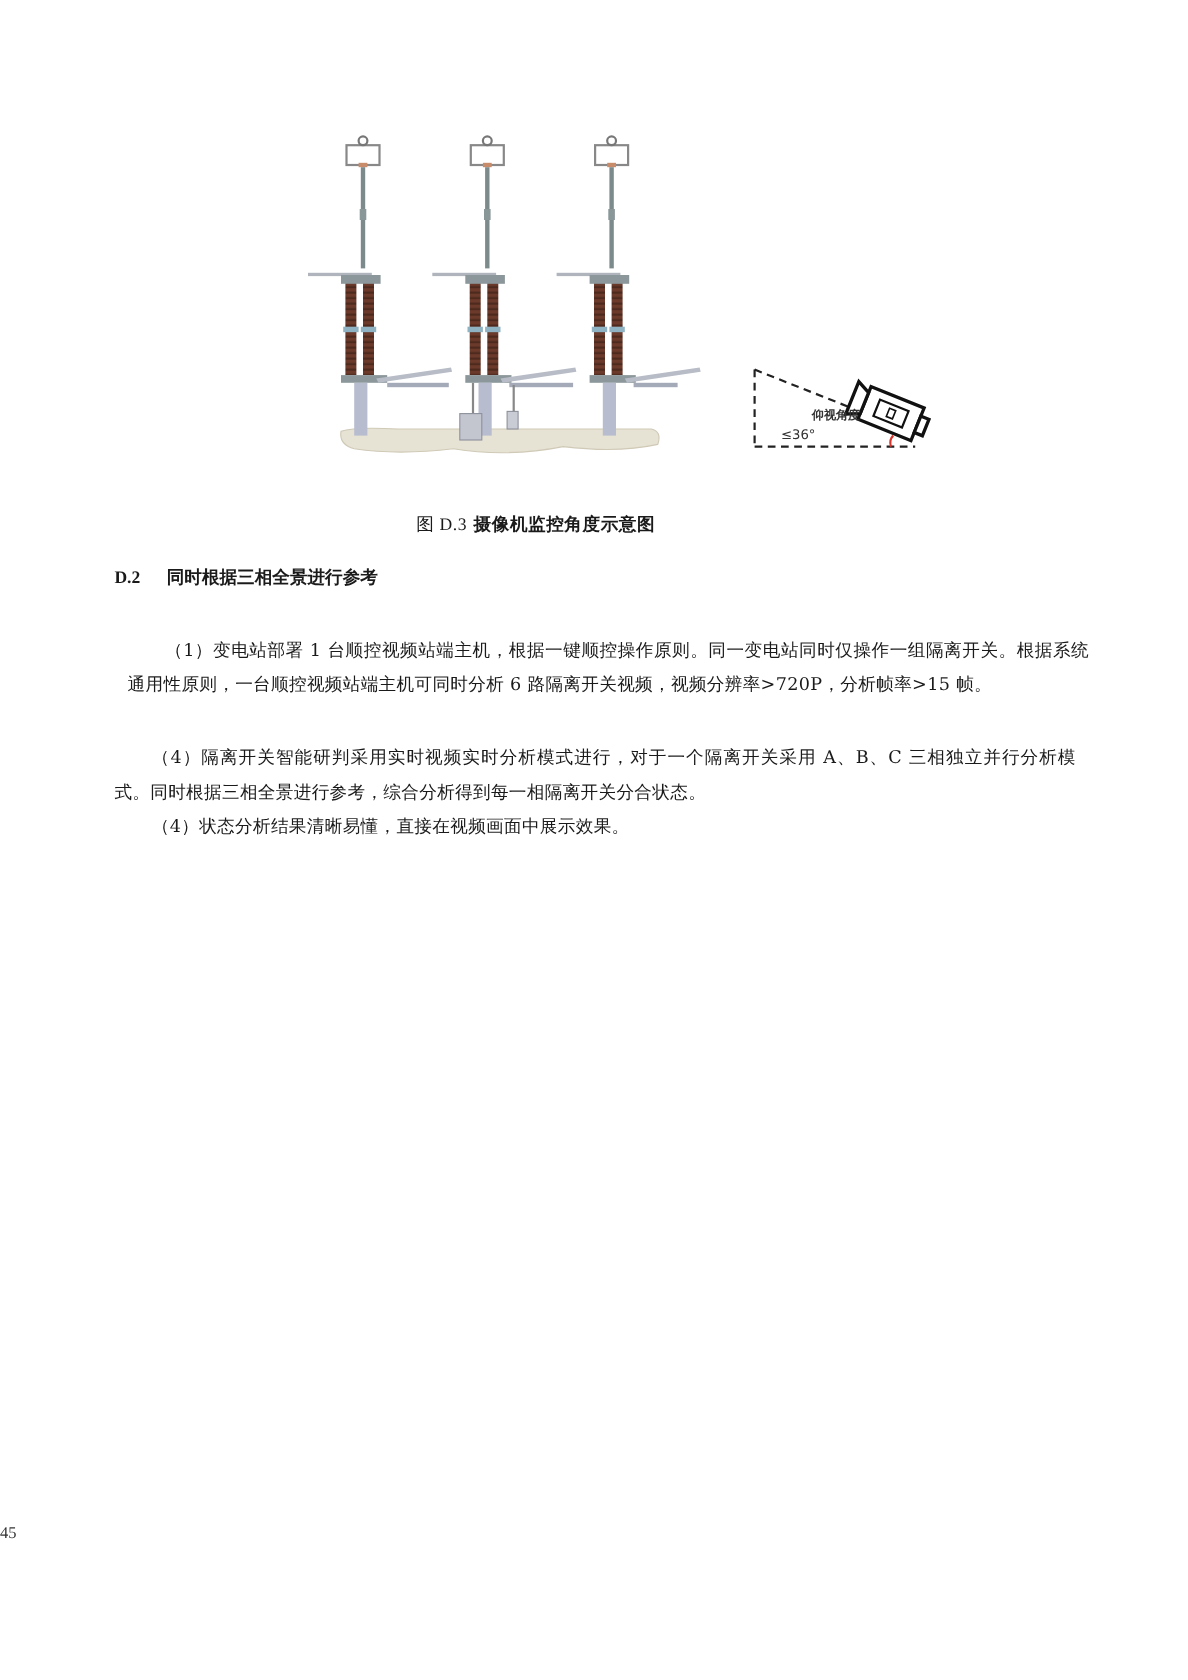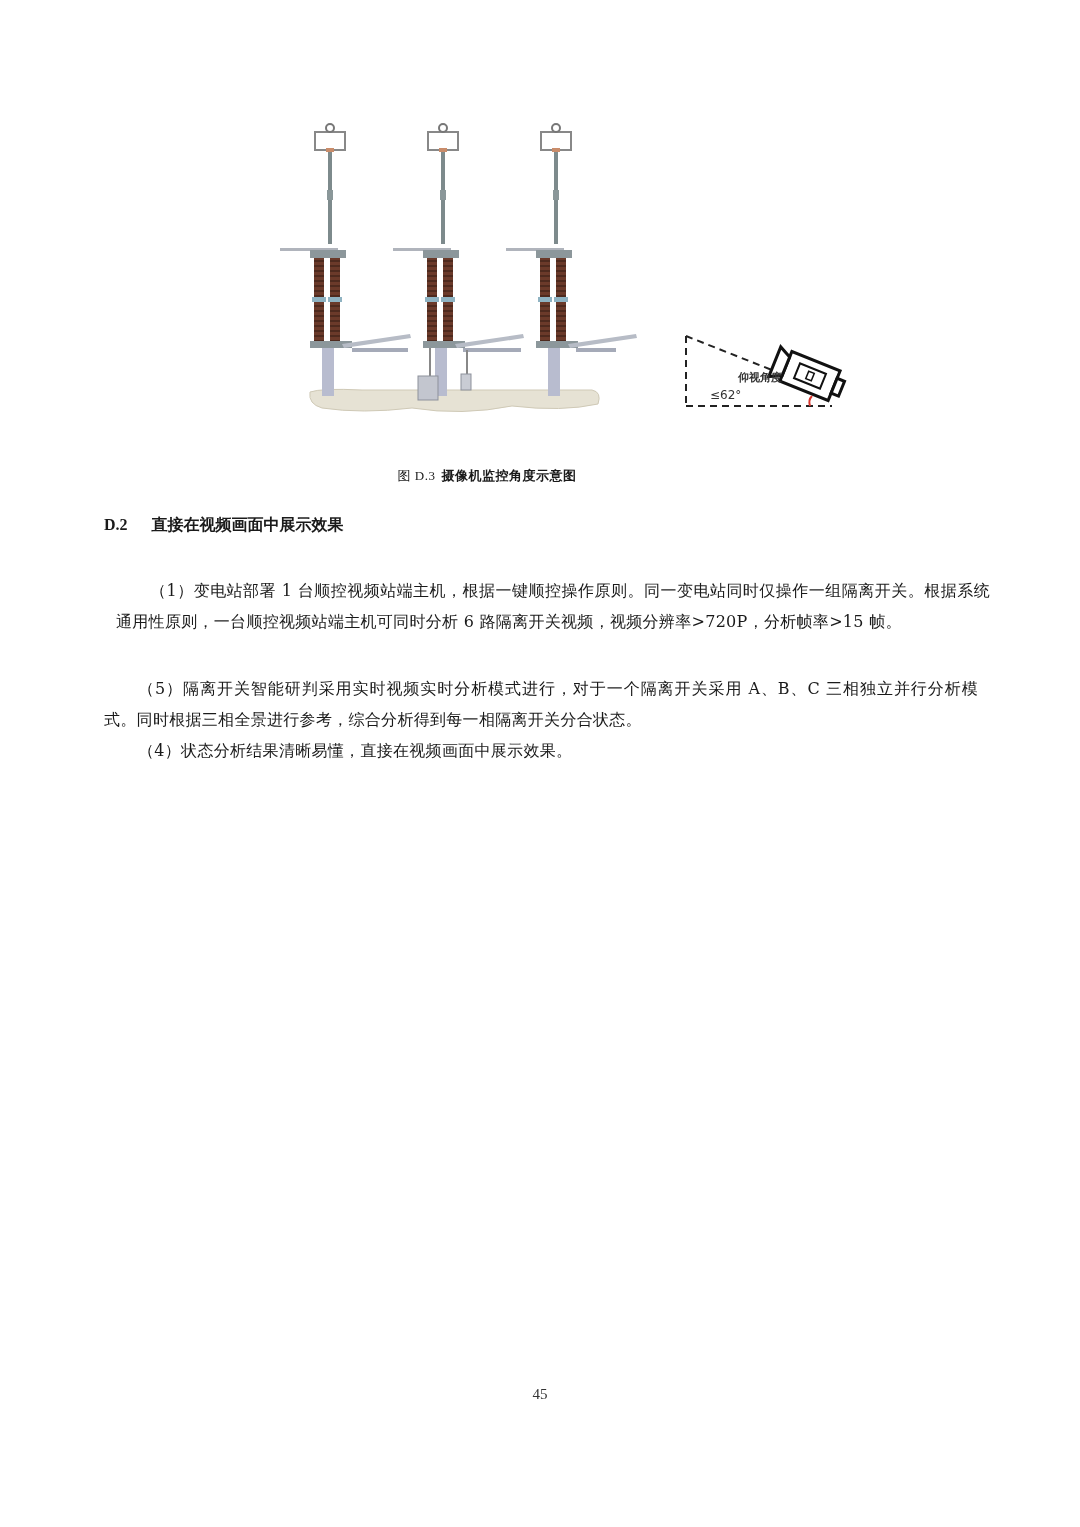--- a/index.html
+++ b/index.html
@@ -1,30 +1,30 @@
 <!DOCTYPE html>
 <html><head>
 <meta charset="utf-8">
 <style>
   html, body { margin: 0; padding: 0; background: #ffffff; }
   body { width: 1080px; height: 1527px; position: relative; overflow: hidden;
          font-family: "DejaVu Serif", "Liberation Serif", serif; color: #1a1a1a; }
   .figure-wrap { position: absolute; left: 262px; top: 112px; width: 388px; height: 316px; }
   .cam-wrap { position: absolute; left: 682px; top: 332px; width: 178px; height: 80px; }
   .caption { position: absolute; left: 0; width: 974px; top: 467px; text-align: center;
-             font-size: 13px; font-weight: bold; letter-spacing: 0.5px; }
+             font-size: 16px; font-weight: bold; letter-spacing: 0.5px; }
   .caption .fig-no { font-weight: normal; font-family: "Liberation Serif", serif; margin-right: 6px; }
   .section-title { position: absolute; left: 104px; top: 515px; font-size: 16px; font-weight: bold; }
   .section-title .sec-no { font-family: "Liberation Serif", serif; font-weight: bold; margin-right: 24px; }
   .para { position: absolute; left: 104px; width: 874px; font-size: 16px; line-height: 31px;
           text-align: justify; text-indent: 34px; letter-spacing: 0.3px; }
   .p1 { top: 563px; }
   .p2 { top: 673px; }
   .p3 { top: 735px; }
-  .page-number { position: absolute; left: 0; width: 1080px; top: 1386px; text-align: center;
+  .page-number { position: absolute; left: 0; width: 1080px; top: 1386px; 
                  font-family: "Liberation Serif", serif; font-size: 15px; color: #333; }
   .cam-label { position: absolute; font-family: "DejaVu Sans", sans-serif; font-size: 11px; font-weight: bold; color: #333; }
 </style>
 </head>
 <body>
 
 <div class="figure-wrap">
   <svg width="388" height="316" viewBox="0 0 388 316">
     <defs>
       <pattern id="ribs" width="8" height="5" patternUnits="userSpaceOnUse">
@@ -113,28 +113,28 @@
     <g transform="translate(128,44) rotate(22)">
       <rect x="-26" y="-16" width="52" height="32" fill="#fff" stroke="#111" stroke-width="3"></rect>
       <rect x="-14" y="-8" width="28" height="16" fill="#fff" stroke="#111" stroke-width="2"></rect>
       <rect x="-3" y="-4" width="6" height="8" fill="#fff" stroke="#111" stroke-width="1.5"></rect>
       <polygon points="-26,-10 -38,-16 -38,16 -26,10" fill="#fff" stroke="#111" stroke-width="3"></polygon>
       <rect x="26" y="-8" width="8" height="16" fill="#fff" stroke="#111" stroke-width="3"></rect>
     </g>
     <path d="M128 74 Q126 68 130 64" stroke="#d9342b" stroke-width="2" fill="none"></path>
   </svg>
   <span class="cam-label" style="left:28px; top:38px;margin-left:28px;">仰视角度</span>
-  <span class="cam-label" style="left:28px; top:56px; font-weight:normal; font-size:12px;">≤62°</span>
+  <span class="cam-label" style="left:28px; top:56px; font-weight:normal; font-size:12px;">≤36°</span>
 </div>
 
 <div class="caption">
   <span class="fig-no">图 D.3</span><span>摄像机监控角度示意图</span>
 </div>
 
 <div class="section-title">
-  <span class="sec-no">D.2</span><span>直接在视频画面中展示效果</span>
+  <span class="sec-no">D.2</span><span>同时根据三相全景进行参考</span>
 </div>
 
 <p class="para p1" style="margin:12px;">（1）变电站部署 1 台顺控视频站端主机，根据一键顺控操作原则。同一变电站同时仅操作一组隔离开关。根据系统通用性原则，一台顺控视频站端主机可同时分析 6 路隔离开关视频，视频分辨率&gt;720P，分析帧率&gt;15 帧。</p>
-<p class="para p2" style="margin:0;">（5）隔离开关智能研判采用实时视频实时分析模式进行，对于一个隔离开关采用 A、B、C 三相独立并行分析模式。同时根据三相全景进行参考，综合分析得到每一相隔离开关分合状态。</p>
+<p class="para p2" style="margin:0;">（4）隔离开关智能研判采用实时视频实时分析模式进行，对于一个隔离开关采用 A、B、C 三相独立并行分析模式。同时根据三相全景进行参考，综合分析得到每一相隔离开关分合状态。</p>
 <p class="para p3" style="margin:0;">（4）状态分析结果清晰易懂，直接在视频画面中展示效果。</p>
 
 <div class="page-number">45</div>
 
 </body></html>

